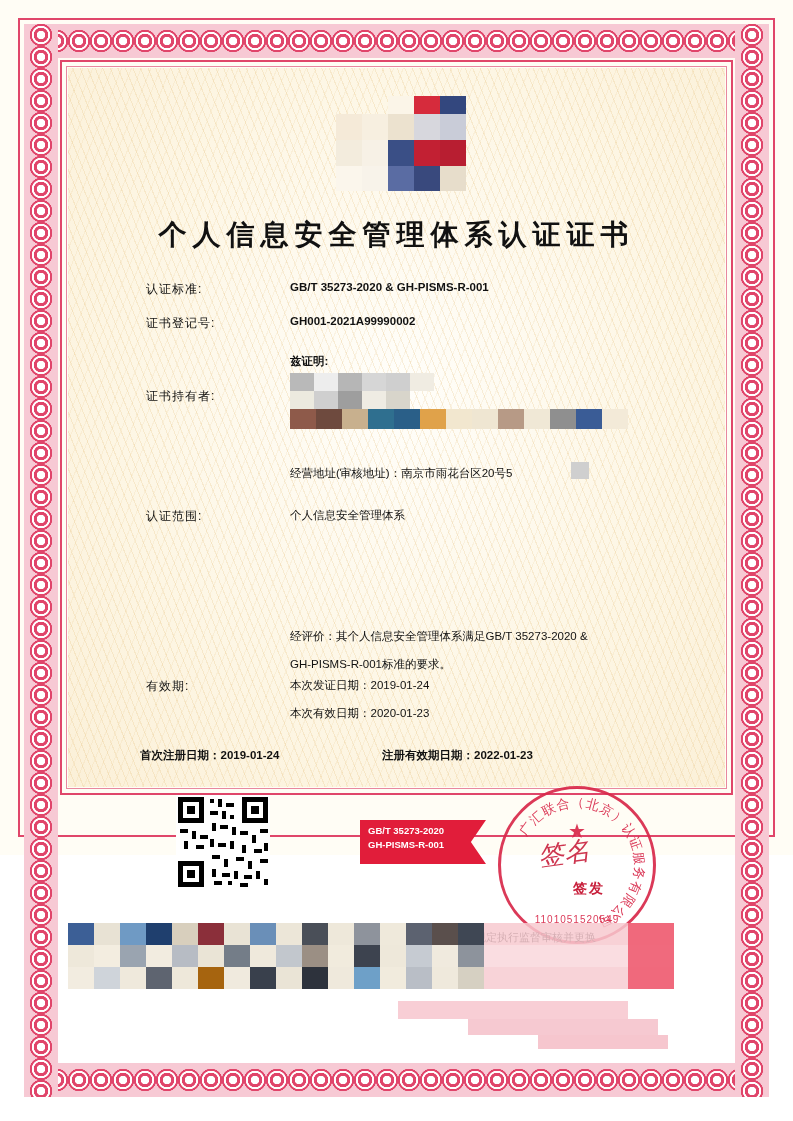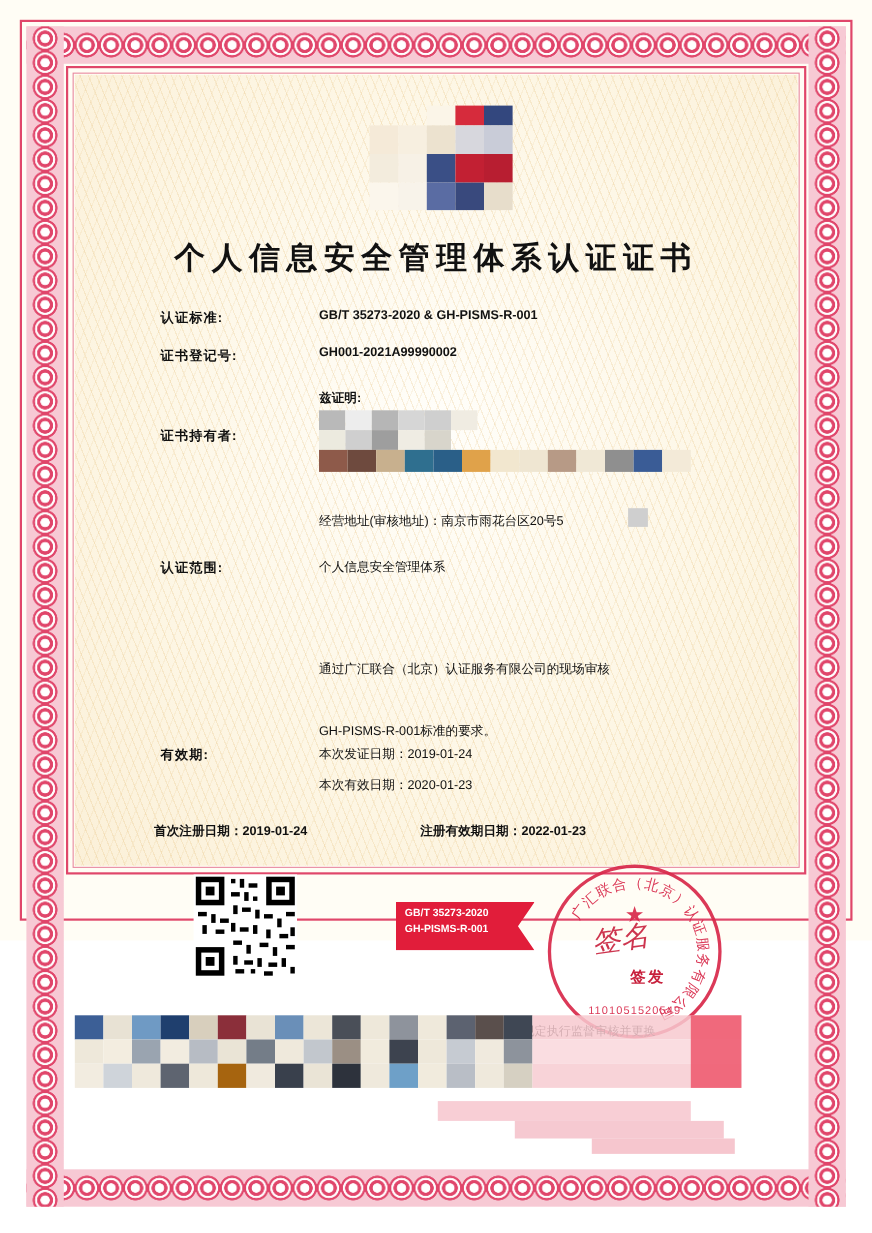--- a/index.html
+++ b/index.html
@@ -70,21 +70,21 @@
     position:absolute;left:0;right:0;top:148px;
     text-align:center;
     font-size:28px;
     font-weight:bold;
     letter-spacing:6px;
     color:#111;
     font-family:"DejaVu Sans","Liberation Sans",sans-serif;
   }
   .lbl{
     position:absolute;
-    font-weight:bold;
+    font-weight:normal;
     font-size:12px;
     color:#111;
     letter-spacing:1px;
   }
   .val{
     position:absolute;
     font-weight:bold;
     font-size:11.5px;
     color:#111;
   }
@@ -240,21 +240,21 @@
       <div class="redact" style="left:508px;top:341px;width:26px;height:20px;background:#3a5c96;"></div>
       <div class="redact" style="left:534px;top:341px;width:26px;height:20px;background:#f3ead8;"></div>
     </div>
 
     <div class="val val-n" style="left:222px;top:398px;">经营地址(审核地址)：南京市雨花台区20号5</div>
     <div class="redact" style="left:503px;top:394px;width:18px;height:17px;background:#cfcfcf;"></div>
 
     <div class="lbl" style="left:78px;top:440px;">认证范围:</div>
     <div class="val val-n" style="left:222px;top:440px;">个人信息安全管理体系</div>
 
-    <div class="val val-n" style="left:222px;top:533px;">通过广汇联合（北京）认证服务有限公司的现场审核</div>
+    <div class="val val-n" style="left:222px;top:561px;">经评价：其个人信息安全管理体系满足GB/T 35273-2020 &amp;</div>
     <div class="val val-n" style="left:222px;top:589px;">GH-PISMS-R-001标准的要求。</div>
 
     <div class="lbl" style="left:78px;top:610px;">有效期:</div>
     <div class="val val-n" style="left:222px;top:610px;">本次发证日期：2019-01-24</div>
     <div class="val val-n" style="left:222px;top:638px;">本次有效日期：2020-01-23</div>
 
     <div class="val" style="left:72px;top:680px;">首次注册日期：2019-01-24</div>
     <div class="val" style="left:314px;top:680px;">注册有效期日期：2022-01-23</div>
 
     <div class="qr">

